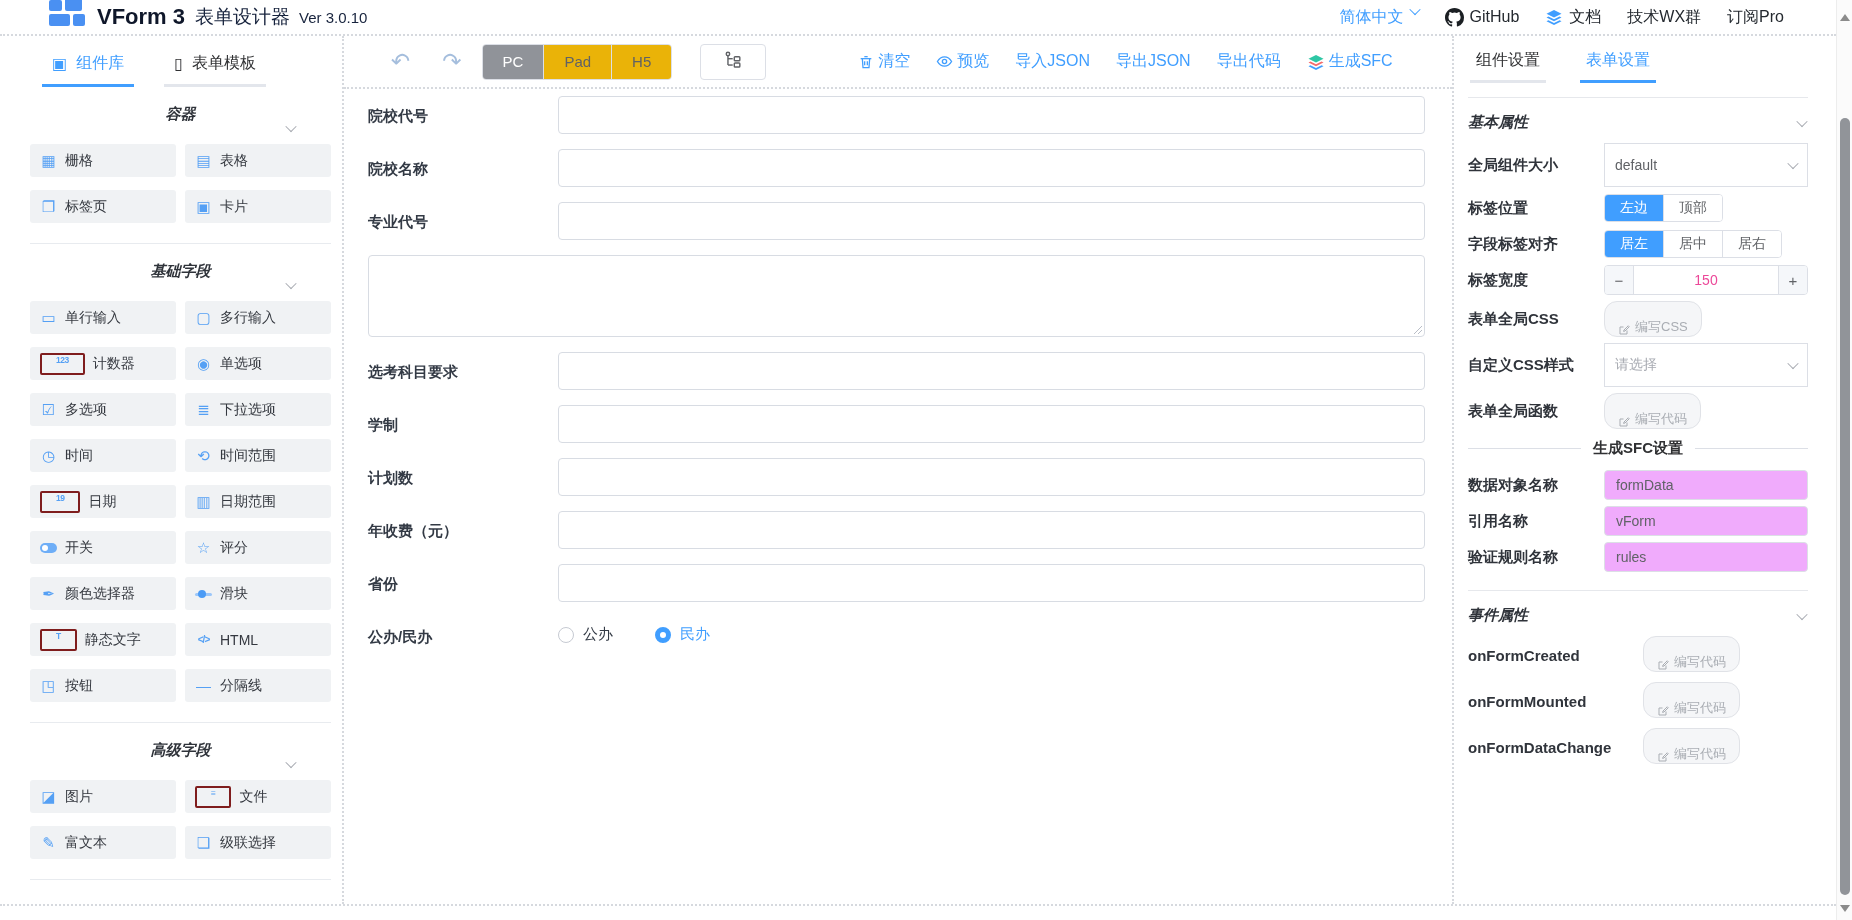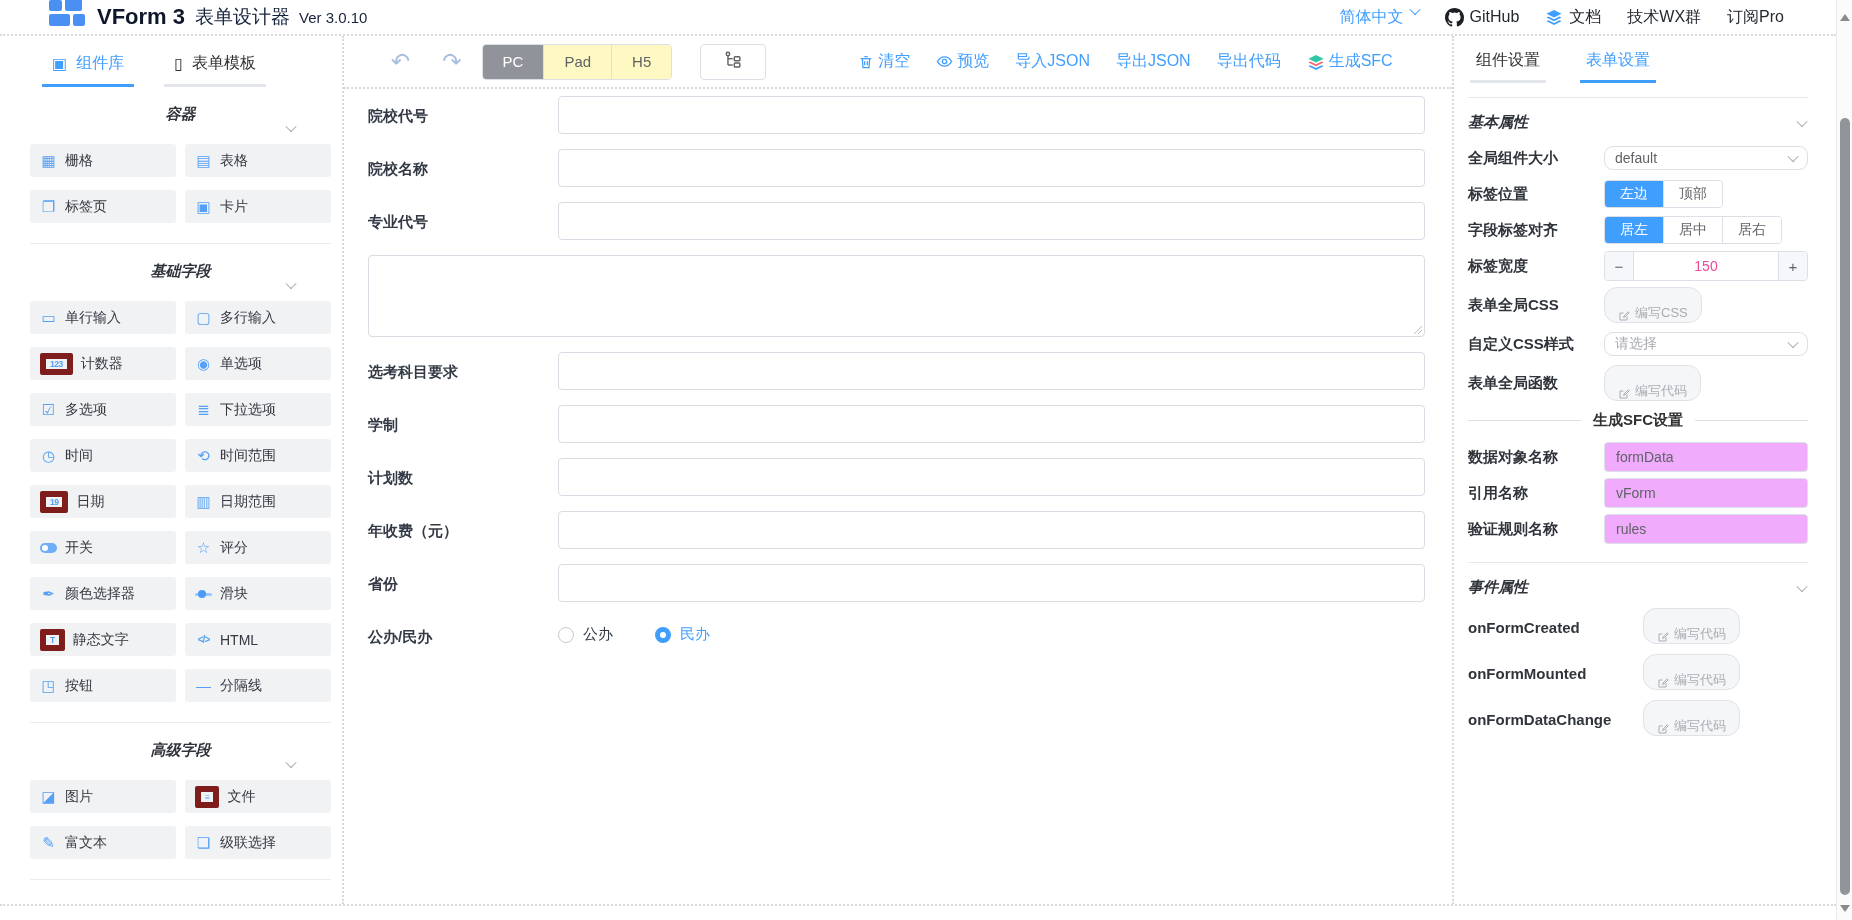--- a/index.html
+++ b/index.html
@@ -35,35 +35,35 @@
   .sb-tab { display:flex; align-items:center; gap:9px; font-size:16px; padding:7px 10px 10px; border-bottom:3px solid #e3e6ec; color:#303133; cursor:pointer; }
   .sb-tab .tab-ic { font-size:16px; line-height:1; }
   .sb-tab.active { color:#409eff; border-color:#409eff; }
   .sb-tab.active .tab-ic { color:#409eff; }
   .ws-head { display:flex; align-items:center; margin:18px 0 12px; cursor:pointer;flex-direction:column; }
   .ws-title { font-size:15px; font-weight:bold; font-style:italic; color:#2f333a; }
   .ws-head .chev { margin-left:auto; margin-right:36px; }
   .ws-grid { display:grid; grid-template-columns:1fr 1fr; gap:13px 9px; }
   .w-item { height:33px; background:#f0f2f4; border-radius:3px; display:flex; align-items:center; padding:0 6px 0 10px; gap:8px; font-size:14px; color:#34383f; cursor:move; white-space:nowrap; overflow:hidden; }
   .w-icon { color:#55a0f4; font-size:15px; min-width:17px; text-align:center; flex:none; line-height:1; }
-  .w-icon.boxed { font-size:8.5px; font-weight:bold; border:6px solid #7f1d1d; border-radius:2px; min-width:16px; height:22px; line-height:11px; letter-spacing:-0.5px; padding:0 4px; }
+  .w-icon.boxed { font-size:8.5px; font-weight:bold; border:2px solid #7f1d1d; border-radius:2px; min-width:16px; height:22px; line-height:11px; letter-spacing:-0.5px; padding:0 14px; }
   .w-icon.code { font-size:10px; font-weight:bold; letter-spacing:-1px; }
   .w-icon.toggle { width:16px; height:10px; border-radius:5px; background:#6eaef7; position:relative; }
   .w-icon.toggle::after { content:""; position:absolute; left:2px; top:2px; width:6px; height:6px; border-radius:50%; background:#fff; }
   .w-icon.slider { width:16px; height:3px; border-radius:2px; background:#9cc7f9; position:relative; margin-top:1px; }
   .w-icon.slider::after { content:""; position:absolute; left:3px; top:-3px; width:8px; height:8px; border-radius:50%; background:#4b9bf5; }
   .ws-divider { border-top:1px solid #e8ebef; margin-top:20px; }
 
   
   .center { flex:1; min-width:0; display:flex; flex-direction:column; }
   .toolbar { height:53px; flex:none; border-bottom:2px dotted #d6d9de; display:flex; align-items:center; padding-left:47px; }
   .undo-redo { display:flex; align-items:center; gap:32px; color:#a5bedd; font-size:23px; line-height:1; }
   .undo-redo span { cursor:pointer; }
   .device-tabs { display:flex; margin-left:20px; height:36px; border:1px solid #dcdfe6; border-radius:4px; overflow:hidden; }
-  .device-tab { padding:0 20px; display:flex; align-items:center; justify-content:center; font-size:15px; color:#606266; background:#fef9c3; border-left:1px solid #dcdfe6; cursor:pointer; min-width:60px; }
+  .device-tab { padding:0 20px; display:flex; align-items:center; justify-content:center; font-size:15px; color:#606266; background:#eab308; border-left:1px solid #dcdfe6; cursor:pointer; min-width:60px; }
   .device-tab:first-child { border-left:none; }
   .device-tab.active { background:#909399; color:#fff; border-color:#909399; }
   .tree-btn { margin-left:28px; width:66px; height:36px; border:1px solid #dcdfe6; border-radius:4px; background:#fff; display:flex; align-items:center; justify-content:center; cursor:pointer; }
   .toolbar-actions { display:flex; align-items:center; gap:26px; margin-left:92px; font-size:16px; color:#409eff; }
   .t-action { display:flex; align-items:center; gap:4px; cursor:pointer; white-space:nowrap; }
   .t-action .ic svg { display:block; }
 
   .canvas { flex:1; padding:7px 27px 0 24px; overflow:hidden; }
   .f-row { display:flex; margin-bottom:15px; }
   .f-label { width:190px; flex:none; font-size:15px; font-weight:600; color:#333a45; padding-top:10px; line-height:19px; }
@@ -83,21 +83,21 @@
   .pr-tabs { display:flex; gap:34px; padding:14px 0 0 2px; }
   .pr-tab { font-size:16px; color:#303133; padding:0 6px 9px; border-bottom:3px solid #e3e6ec; cursor:pointer; }
   .pr-tab.active { color:#409eff; border-color:#409eff; }
   .pr-divider { border-top:1px solid #e6e8ec; margin-top:14px; }
   .sec-head { display:flex; align-items:center; margin:15px 0 11px; cursor:pointer; }
   .sec-title { font-size:15px; font-weight:bold; font-style:italic; color:#2f333a; }
   .sec-head .chev { margin-left:auto; margin-right:2px; }
   .p-row { display:flex; align-items:center; margin-bottom:6px; min-height:30px; }
   .p-label { font-size:15px; font-weight:bold; color:#30343b; flex:1; line-height:18px; }
   .p-ctrl { width:204px; flex:none; display:flex; align-items:center; }
-  .p-select { width:100%; height:24px; border:1px solid #dcdfe6; border-radius:9px; background:#fff; display:flex; align-items:center; padding:0 10px; font-size:14px; color:#606266; cursor:pointer; position:relative; }
+  .p-select { width:100%; height:44px; border:1px solid #dcdfe6; border-radius:0; background:#fff; display:flex; align-items:center; padding:0 10px; font-size:14px; color:#606266; cursor:pointer; position:relative; }
   .p-select .chev { margin-left:auto; }
   .p-select.placeholder { color:#a8abb2; }
   .seg { display:flex; border:1px solid #dcdfe6; border-radius:4px; overflow:hidden; height:28px; }
   .seg-opt { padding:0 15px; display:flex; align-items:center; font-size:14px; color:#606266; background:#fff; border-left:1px solid #dcdfe6; cursor:pointer; }
   .seg-opt:first-child { border-left:none; }
   .seg-opt.active { background:#409eff; color:#fff; border-color:#409eff; }
   .stepper { display:flex; width:100%; height:30px; border:1px solid #dcdfe6; border-radius:4px; overflow:hidden; background:#fff; }
   .stp-btn { width:29px; flex:none; background:#f5f7fa; color:#606266; display:flex; align-items:center; justify-content:center; font-size:15px; cursor:pointer; }
   .stp-btn.minus { border-right:1px solid #dcdfe6; }
   .stp-btn.plus { border-left:1px solid #dcdfe6; }

